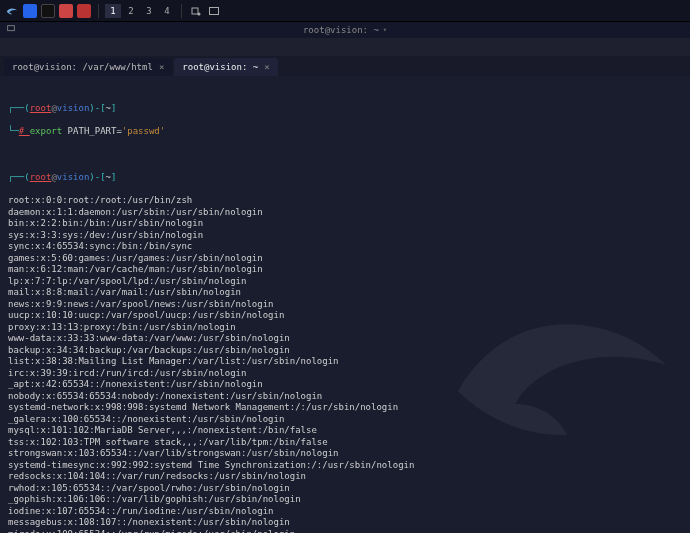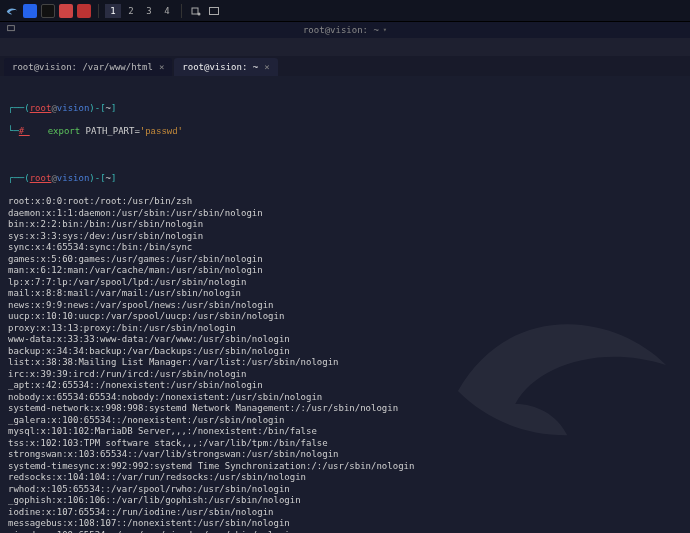--- a/index.html
+++ b/index.html
@@ -14,24 +14,24 @@
   .menubar { height:18px; background:#1e2030; display:flex; align-items:center; padding:0 6px; gap:10px; color:#ccc; font-size:10px; }
   .menubar span { cursor:pointer;margin-top:48px; }
   .tabs { height:20px; background:#181a2a; display:flex; align-items:end; padding:0 4px; gap:2px; }
   .tab { height:18px; padding:0 8px; display:flex; align-items:center; gap:6px; font-size:9px; color:#bbb; background:#14162a; border-radius:3px 3px 0 0; cursor:pointer; }
   .tab.active { background:#1f2238; color:#eee; }
   .tab .close { font-size:9px; color:#888; }
   .terminal { padding:4px 8px; line-height:11.5px; white-space:pre; font-size:9px; color:#cfcfcf; position:relative; }
   .prompt-line { display:block; }
   .red { color:#e24b4b;text-decoration:underline; }
   .blue { color:#4a7fd8; }
-  .green { color:#5cc25c;margin-left:18px; }
+  .green { color:#5cc25c; }
   .cyan { color:#3bbbb8; }
   .white { color:#d0d0d0; }
-  .darkyellow { color:#c48a3a;font-family:Liberation Mono, monospace; }
+  .darkyellow { color:#c48a3a; }
   .gray { color:#888; }
   .bg-watermark { position:absolute; right:20px; top:160px; width:260px; height:260px; opacity:0.05; pointer-events:none; }
   .bg-watermark svg { width:100%; height:100%; }
   .icon-box { width:14px; height:14px; display:inline-block; border-radius:2px; }
 </style>
 </head>
 <body>
 
 <div class="taskbar">
   <span class="tb-icon" style="color:#6fa8dc;">

